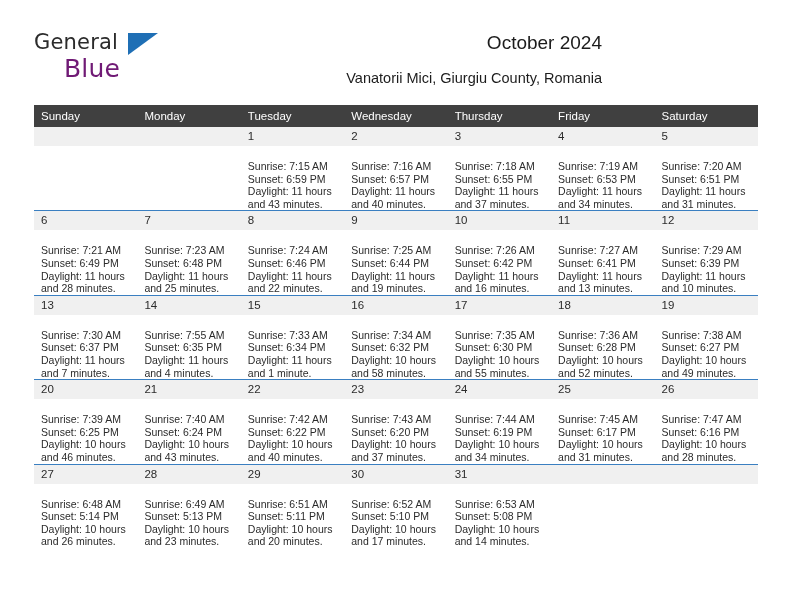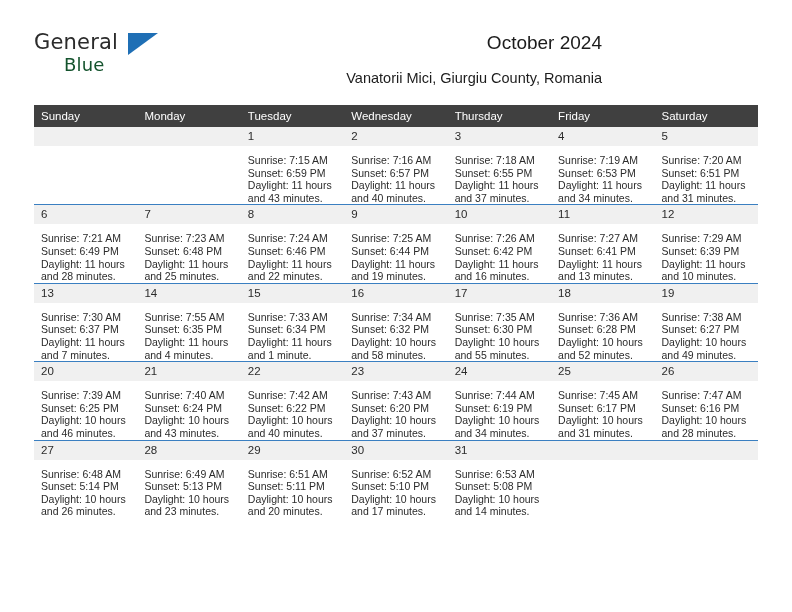--- a/index.html
+++ b/index.html
@@ -52,23 +52,23 @@
     top: 3px;
     width: 0;
     height: 0;
     border-left: 30px solid #1f6fb5;
     border-bottom: 22px solid transparent;
   }
   .logo-blue {
     position: absolute;
     left: 30px;
     top: 24px;
-    font-size: 18px;
+    font-size: 25px;
     letter-spacing: 0.2px;
-    color: #14532d;
+    color: #701a75;
     font-family: "DejaVu Sans", sans-serif;
     font-weight: 400;
   }
   .title-block {
     position: absolute;
     right: 0;
     top: 0;
     text-align: right;
   }
   .cal-title {
@@ -125,21 +125,21 @@
     font-size: 11.5px;
     color: #2b2b2b;
     padding: 3px 0 3px 7px;
     height: 13px;
     line-height: 13px;
   }
   .daynum.empty {
     color: transparent;
   }
   .cellbody {
-    padding: 8px 6px 0 7px;
+    padding: 14px 6px 0 7px;
     font-size: 10.5px;
     line-height: 12.6px;
     color: #2b2b2b;
   }
   .cellbody div {
     white-space: nowrap;
   }
   .cellbody .dl2 {
     white-space: nowrap;
   }

